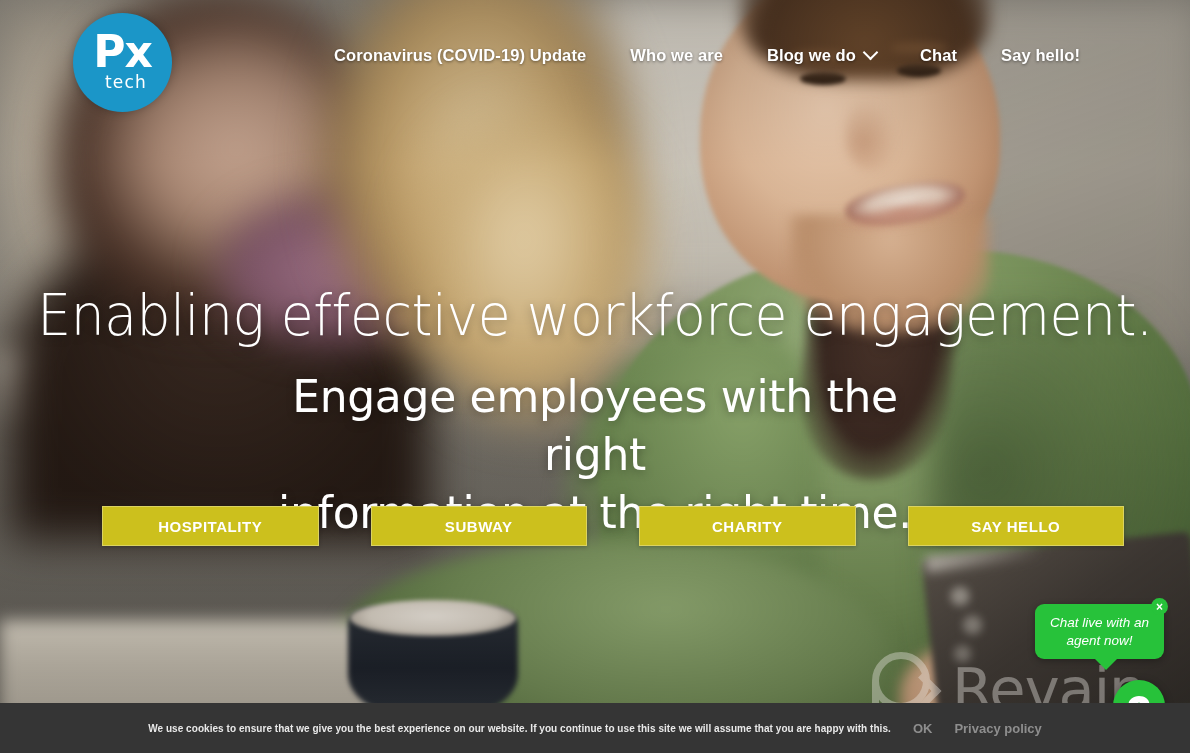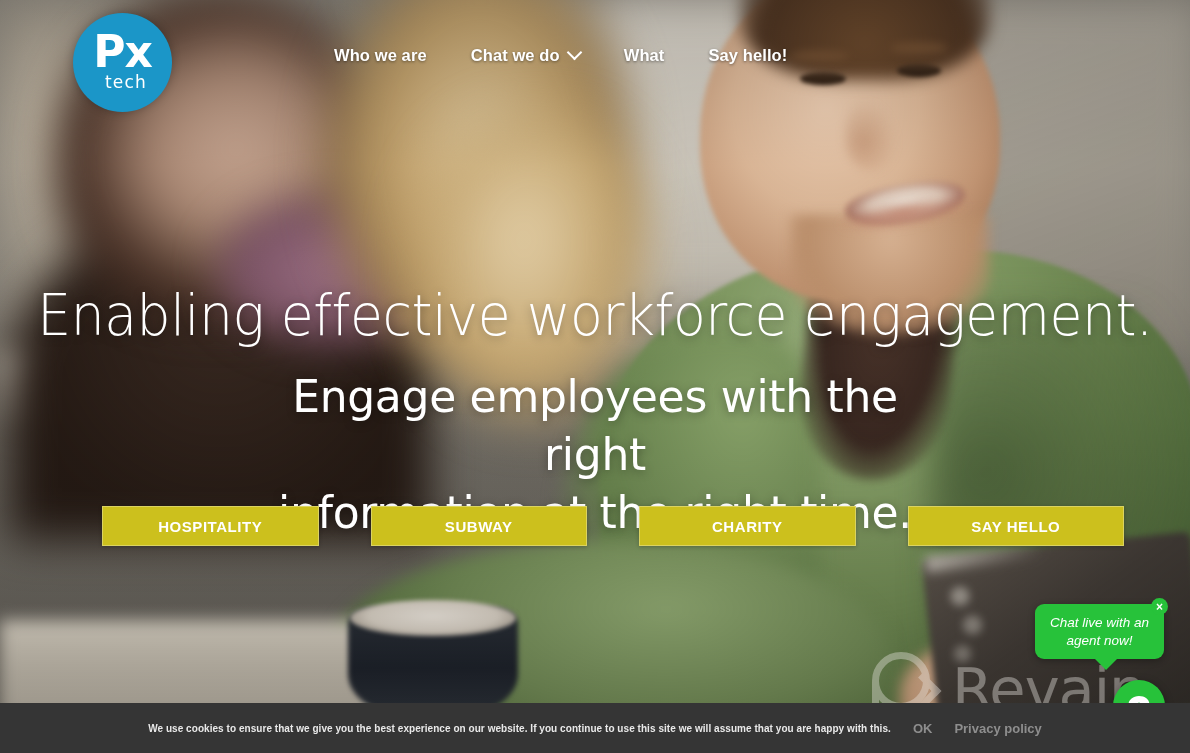--- a/index.html
+++ b/index.html
@@ -469,28 +469,31 @@
 
   <header class="site-header">
 
     <div class="logo" id="logo-circle" style="background: rgb(27, 150, 200);">
       <span class="logo-px">Px</span>
       <span class="logo-tech">tech</span>
     </div>
 
     <nav class="mainnav">
       <div class="nav-item">
+        <span>Coronavirus (COVID-19) Update</span>
+      </div>
+      <div class="nav-item">
         <span>Who we are</span>
       </div>
       <div class="nav-item">
-        <span>Chat we do</span>
+        <span>Blog we do</span>
         <span class="chev"></span>
       </div>
       <div class="nav-item">
-        <span>What</span>
+        <span>Chat</span>
       </div>
       <div class="nav-item">
         <span>Say hello!</span>
       </div>
     </nav>
   </header>
 
   <section class="hero">
 
     <h1 class="hero-title">Enabling effective workforce engagement.</h1>

